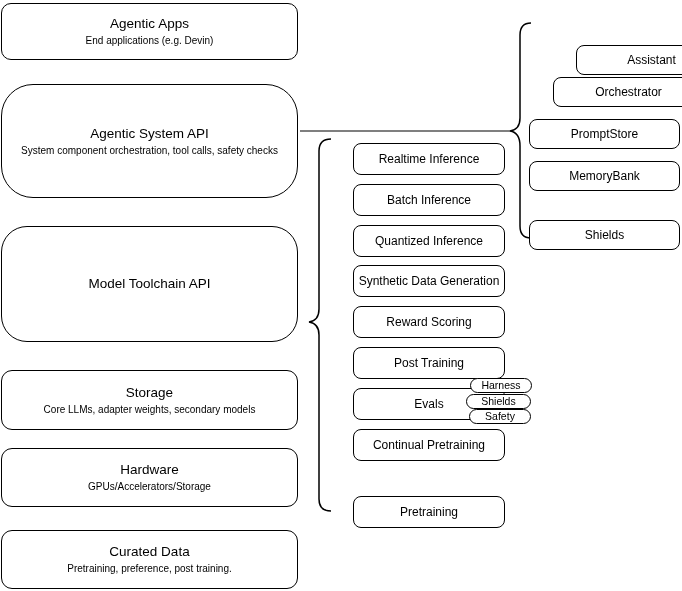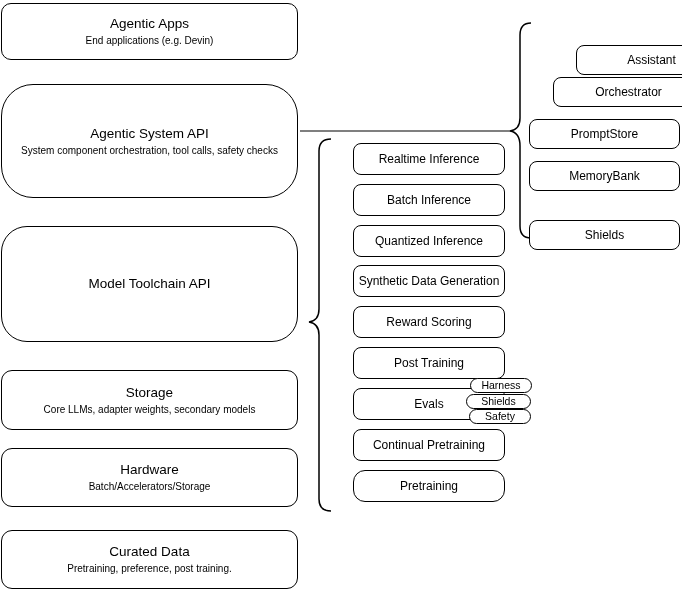--- a/index.html
+++ b/index.html
@@ -74,37 +74,37 @@
     <div class="title">Model Toolchain API</div>
   </div>
 
   <div class="node layer" style="top:370px;height:60px;border-radius:11px;">
     <div class="title">Storage</div>
     <div class="subtitle">Core LLMs, adapter weights, secondary models</div>
   </div>
 
   <div class="node layer" style="top:448px;height:59px;border-radius:11px;">
     <div class="title">Hardware</div>
-    <div class="subtitle">Batch/Accelerators/Storage</div>
+    <div class="subtitle">GPUs/Accelerators/Storage</div>
   </div>
 
   <div class="node layer" style="top:530px;height:59px;border-radius:11px;">
     <div class="title">Curated Data</div>
     <div class="subtitle">Pretraining, preference, post training.</div>
   </div>
 
   <div class="node svc" style="top:143px;">Realtime Inference</div>
   <div class="node svc" style="top:184px;">Batch Inference</div>
   <div class="node svc" style="top:225px;">Quantized Inference</div>
   <div class="node svc" style="top:306px;">Reward Scoring</div>
   <div class="node svc" style="top:265px;">Synthetic Data Generation</div>
   <div class="node svc" style="top:347px;">Post Training</div>
   <div class="node svc" style="top:388px;">Evals</div>
   <div class="node svc" style="top:429px;">Continual Pretraining</div>
-  <div class="node svc" style="top:470px;border-radius:12px;">Pretraining</div>
+  <div class="node svc" style="top:496px;">Pretraining</div>
 
   <div class="pill" style="left:470px;top:378px;width:62px;">Harness</div>
   <div class="pill" style="left:466px;top:394px;width:65px;">Shields</div>
   <div class="pill" style="left:469px;top:409px;width:62px;">Safety</div>
 
   <div class="node comp" style="top:45px;margin-left:47px;">Assistant</div>
   <div class="node comp" style="top:77px;margin-left:24px;">Orchestrator</div>
   <div class="node comp" style="top:119px;">PromptStore</div>
   <div class="node comp" style="top:161px;">MemoryBank</div>
   <div class="node comp" style="top:220px;">Shields</div>

